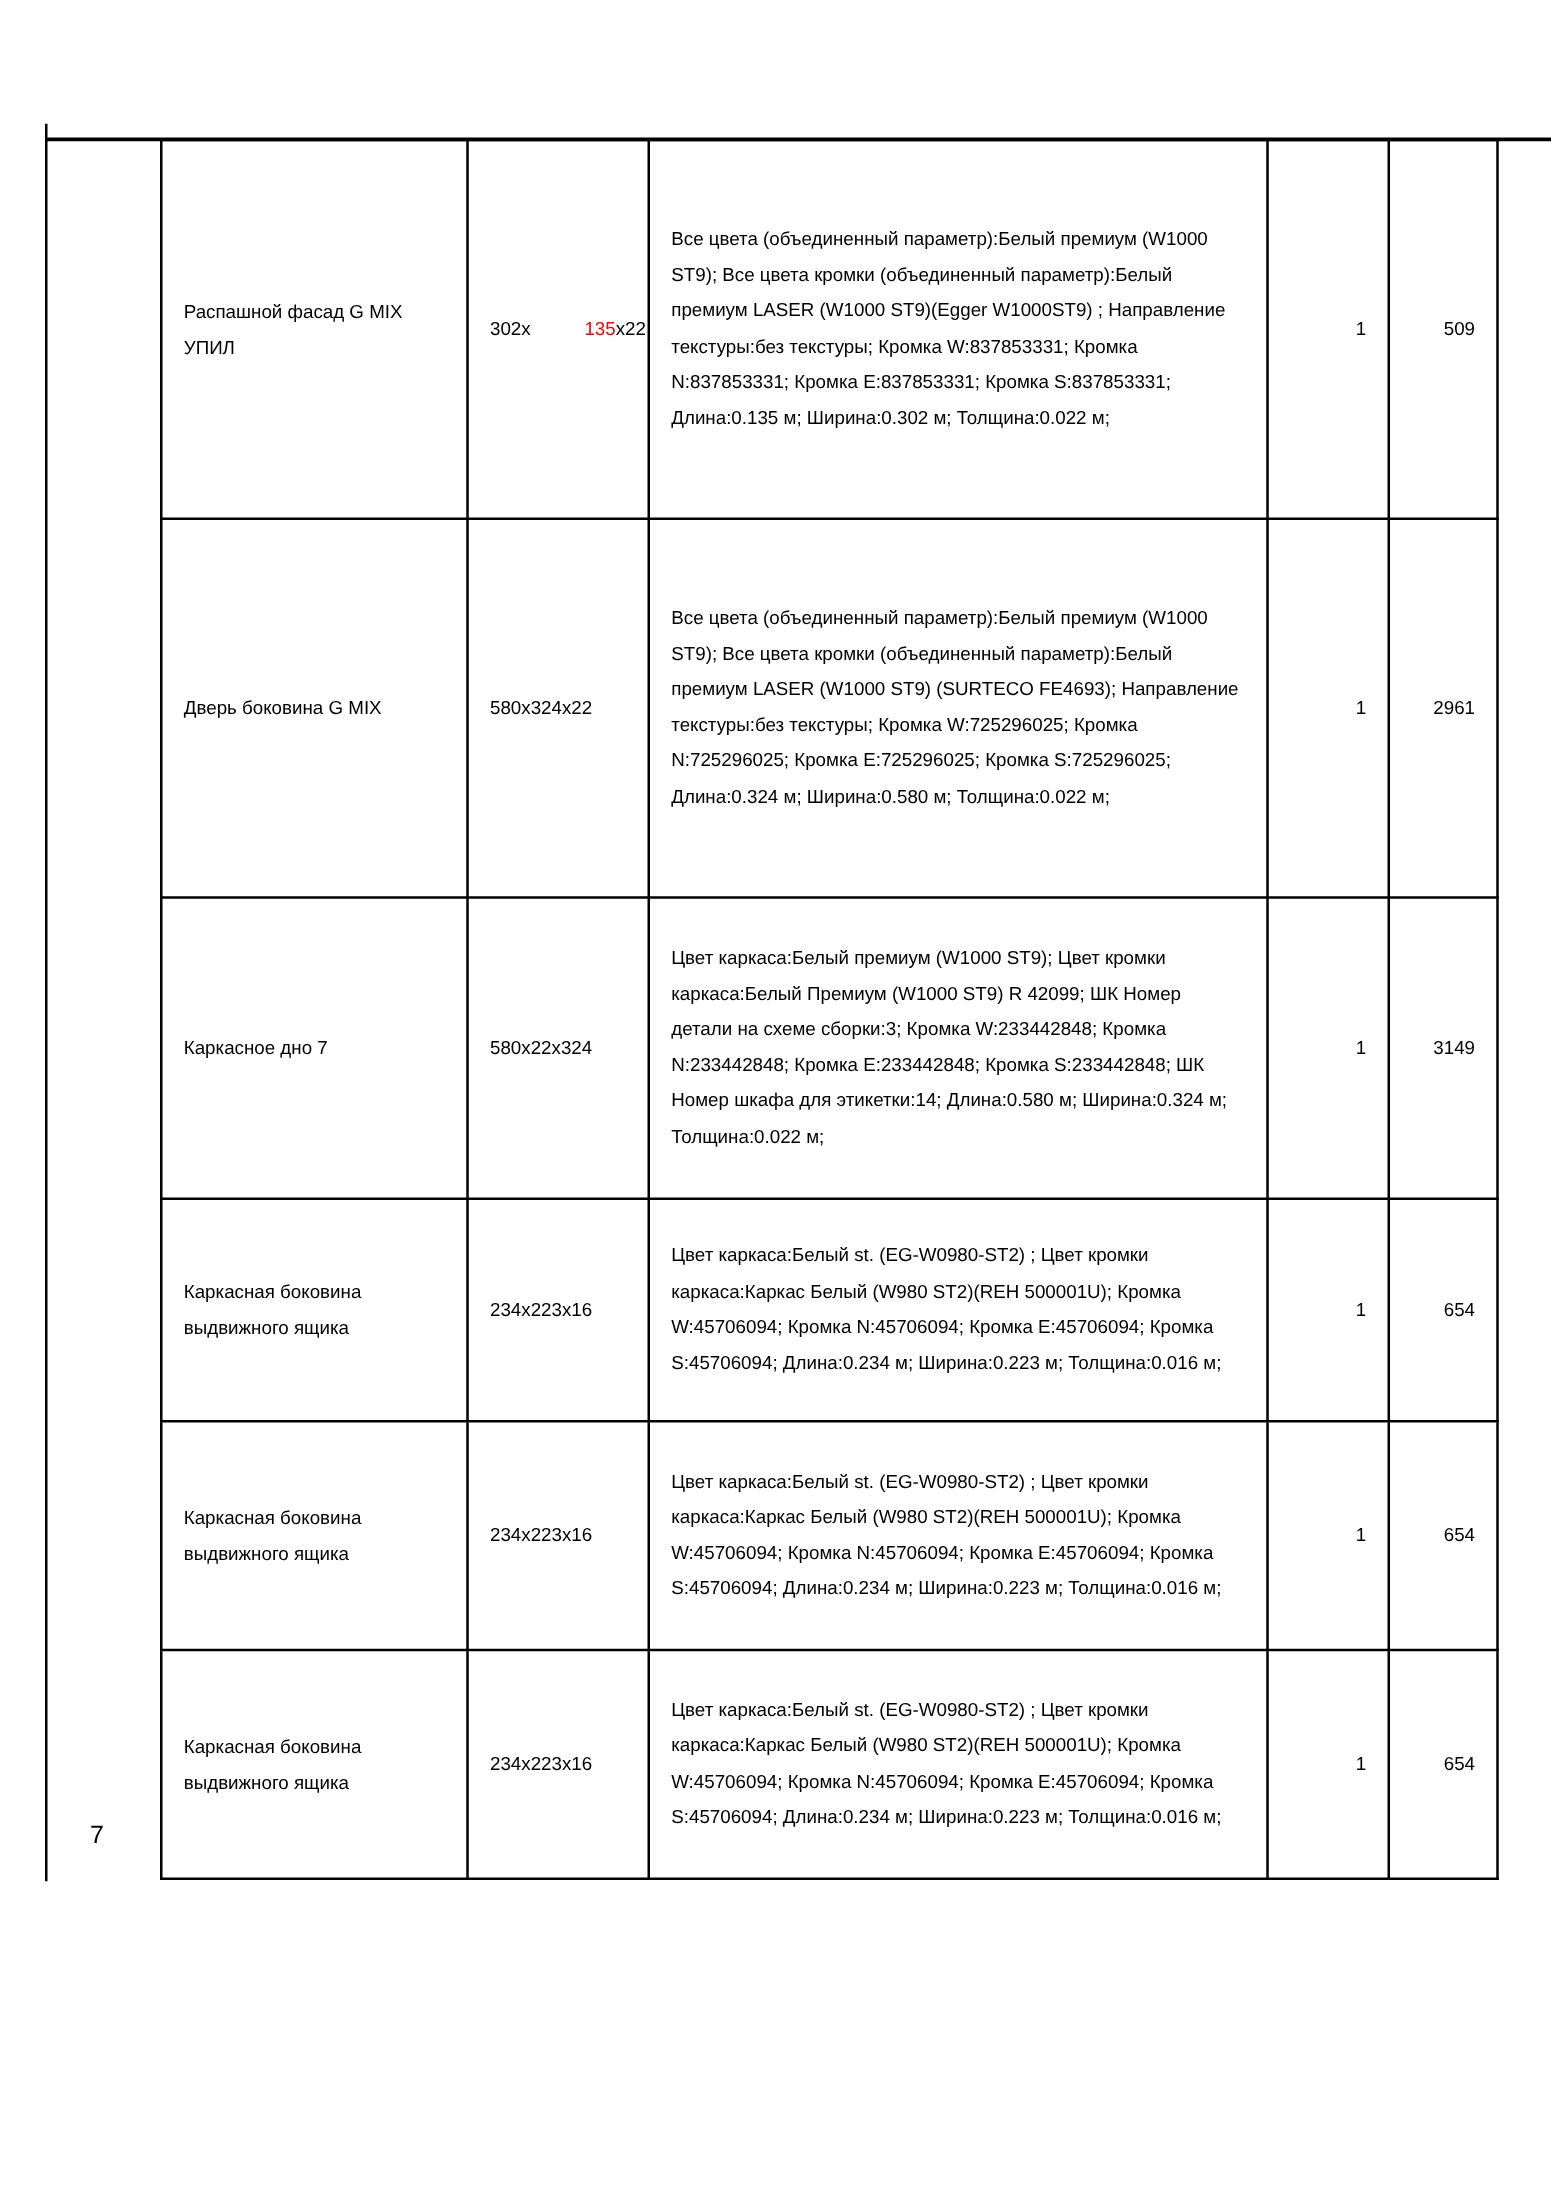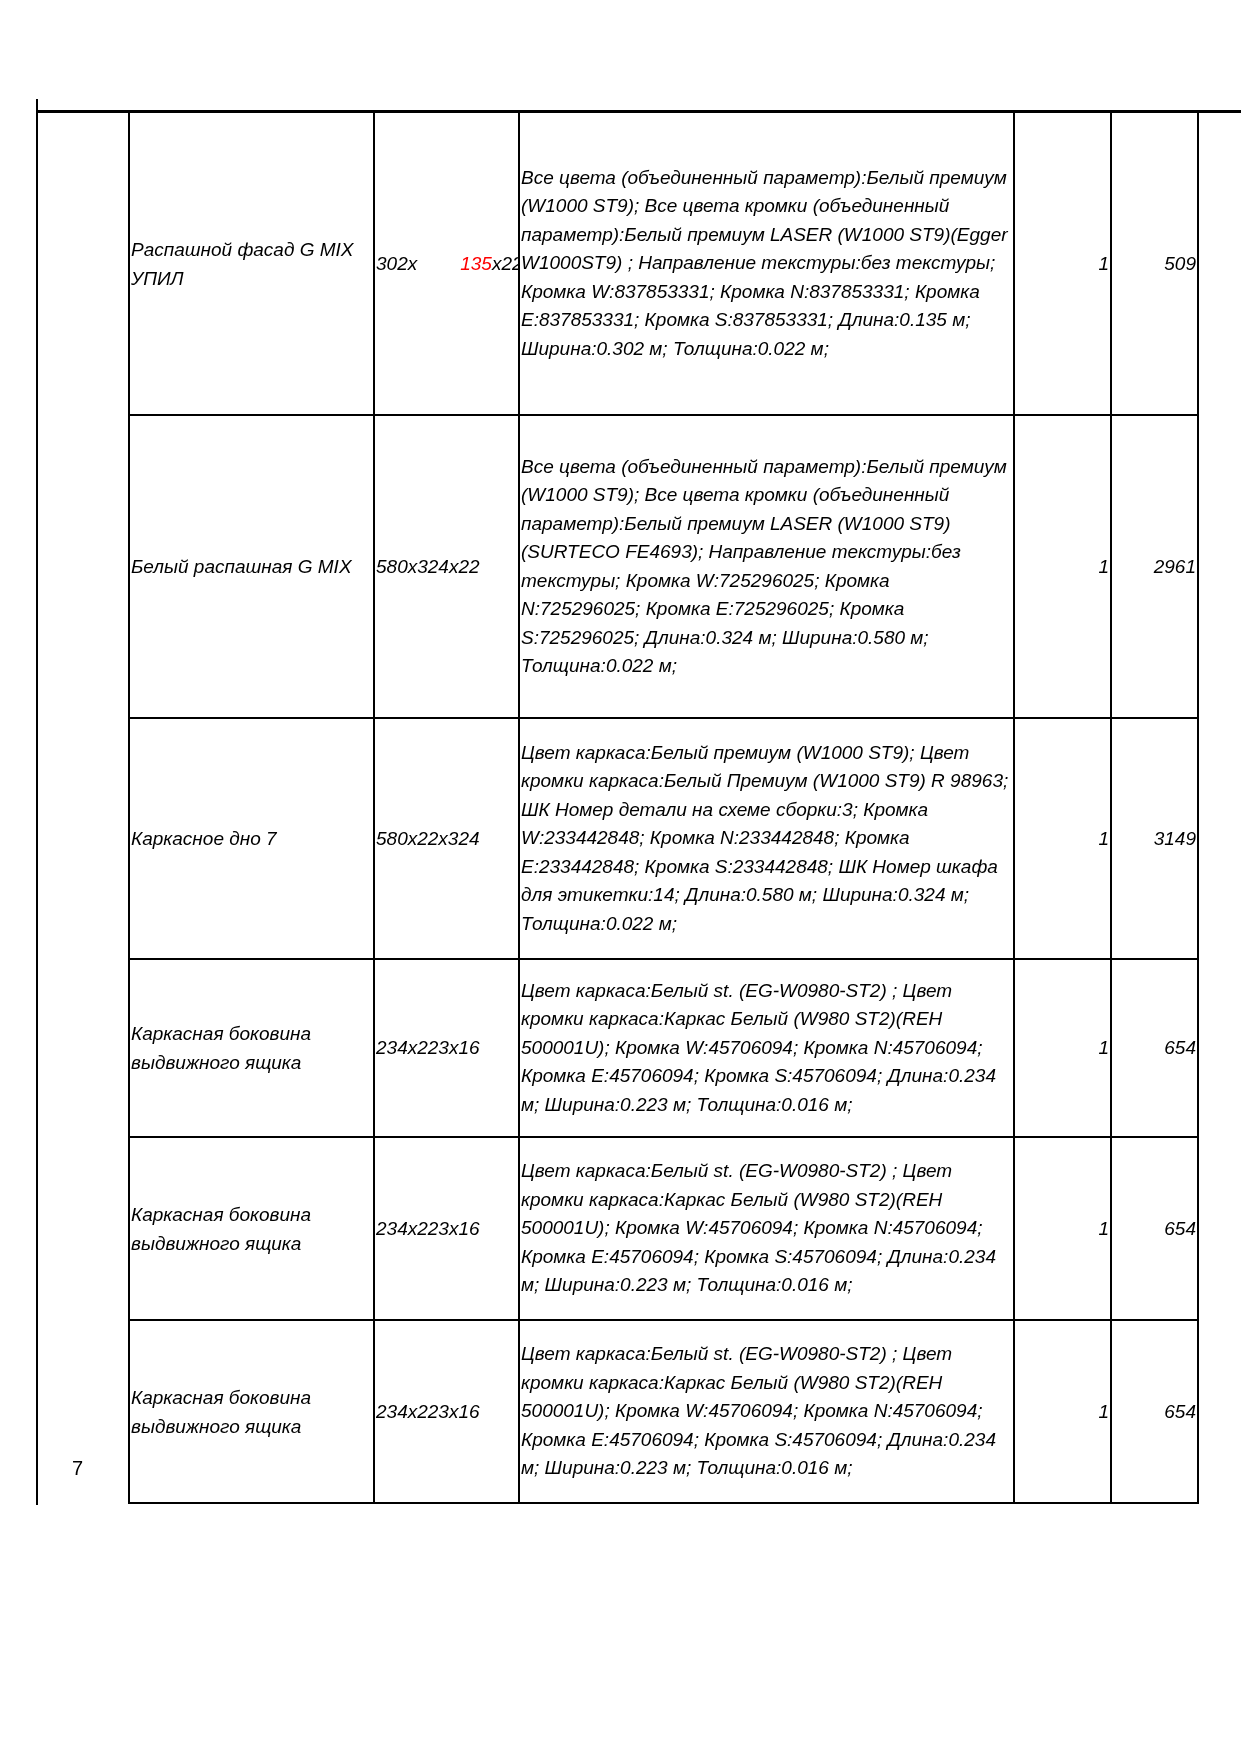--- a/index.html
+++ b/index.html
@@ -42,24 +42,23 @@
     position: absolute;
     left: 128px;
     top: 111px;
     width: 1069px;
     border-collapse: collapse;
     table-layout: fixed;
   }
   table.parts td {
     border: 2px solid #000000;
     vertical-align: middle;
-    padding: 2px 1px;
-    font-size: 19px;
+    padding: 2px 17px;
+    font-size: 15px;
     overflow: hidden;
-    font-style: italic;
   }
   tr.r1 { height: 303px; }
   tr.r2 { height: 303px; }
   tr.r3 { height: 241px; }
   tr.r4 { height: 178px; }
   tr.r5 { height: 183px; }
   tr.r6 { height: 183px; }
   td.c-name {
     font-size: 19.5px;
     line-height: 29px;
@@ -100,30 +99,30 @@
   </colgroup>
   <tbody>
     <tr class="r1">
       <td class="c-name">Распашной фасад G MIX УПИЛ</td>
       <td class="c-dims"><span>302x</span><span class="red">135</span><span>x22</span></td>
       <td class="c-desc">Все цвета (объединенный параметр):Белый премиум (W1000 ST9); Все цвета кромки (объединенный параметр):Белый премиум LASER (W1000 ST9)(Egger W1000ST9) ; Направление текстуры:без текстуры; Кромка W:837853331; Кромка N:837853331; Кромка E:837853331; Кромка S:837853331; Длина:0.135 м; Ширина:0.302 м; Толщина:0.022 м;</td>
       <td class="c-qty">1</td>
       <td class="c-price">509</td>
     </tr>
     <tr class="r2">
-      <td class="c-name">Белый распашная G MIX</td>
+      <td class="c-name">Дверь боковина G MIX</td>
       <td class="c-dims"><span>580x324x22</span><span class="red"></span><span></span></td>
       <td class="c-desc">Все цвета (объединенный параметр):Белый премиум (W1000 ST9); Все цвета кромки (объединенный параметр):Белый премиум LASER (W1000 ST9) (SURTECO FE4693); Направление текстуры:без текстуры; Кромка W:725296025; Кромка N:725296025; Кромка E:725296025; Кромка S:725296025; Длина:0.324 м; Ширина:0.580 м; Толщина:0.022 м;</td>
       <td class="c-qty">1</td>
       <td class="c-price">2961</td>
     </tr>
     <tr class="r3">
       <td class="c-name">Каркасное дно 7</td>
       <td class="c-dims"><span>580x22x324</span><span class="red"></span><span></span></td>
-      <td class="c-desc">Цвет каркаса:Белый премиум (W1000 ST9); Цвет кромки каркаса:Белый Премиум (W1000 ST9) R 98963; ШК Номер детали на схеме сборки:3; Кромка W:233442848; Кромка N:233442848; Кромка E:233442848; Кромка S:233442848; ШК Номер шкафа для этикетки:14; Длина:0.580 м; Ширина:0.324 м; Толщина:0.022 м;</td>
+      <td class="c-desc">Цвет каркаса:Белый премиум (W1000 ST9); Цвет кромки каркаса:Белый Премиум (W1000 ST9) R 42099; ШК Номер детали на схеме сборки:3; Кромка W:233442848; Кромка N:233442848; Кромка E:233442848; Кромка S:233442848; ШК Номер шкафа для этикетки:14; Длина:0.580 м; Ширина:0.324 м; Толщина:0.022 м;</td>
       <td class="c-qty">1</td>
       <td class="c-price">3149</td>
     </tr>
     <tr class="r4">
       <td class="c-name">Каркасная боковина выдвижного ящика</td>
       <td class="c-dims"><span>234x223x16</span><span class="red"></span><span></span></td>
       <td class="c-desc">Цвет каркаса:Белый st. (EG-W0980-ST2) ; Цвет кромки каркаса:Каркас Белый (W980 ST2)(REH 500001U); Кромка W:45706094; Кромка N:45706094; Кромка E:45706094; Кромка S:45706094; Длина:0.234 м; Ширина:0.223 м; Толщина:0.016 м;</td>
       <td class="c-qty">1</td>
       <td class="c-price">654</td>
     </tr>

